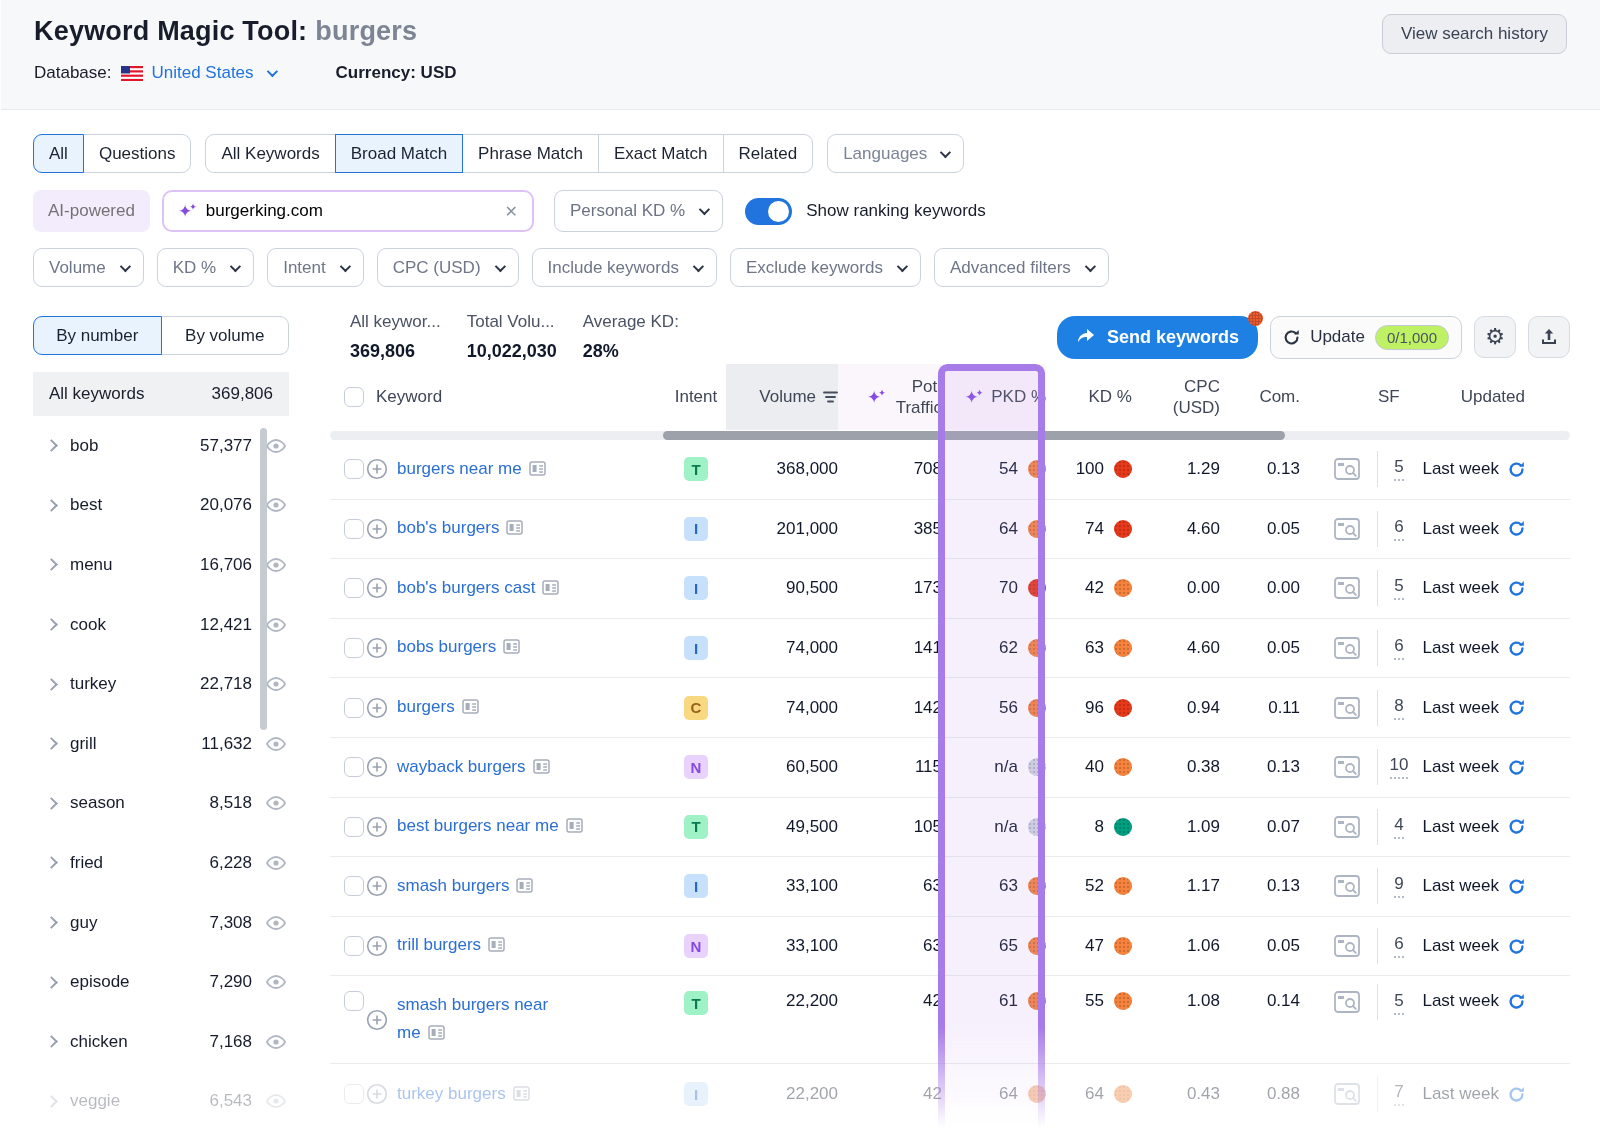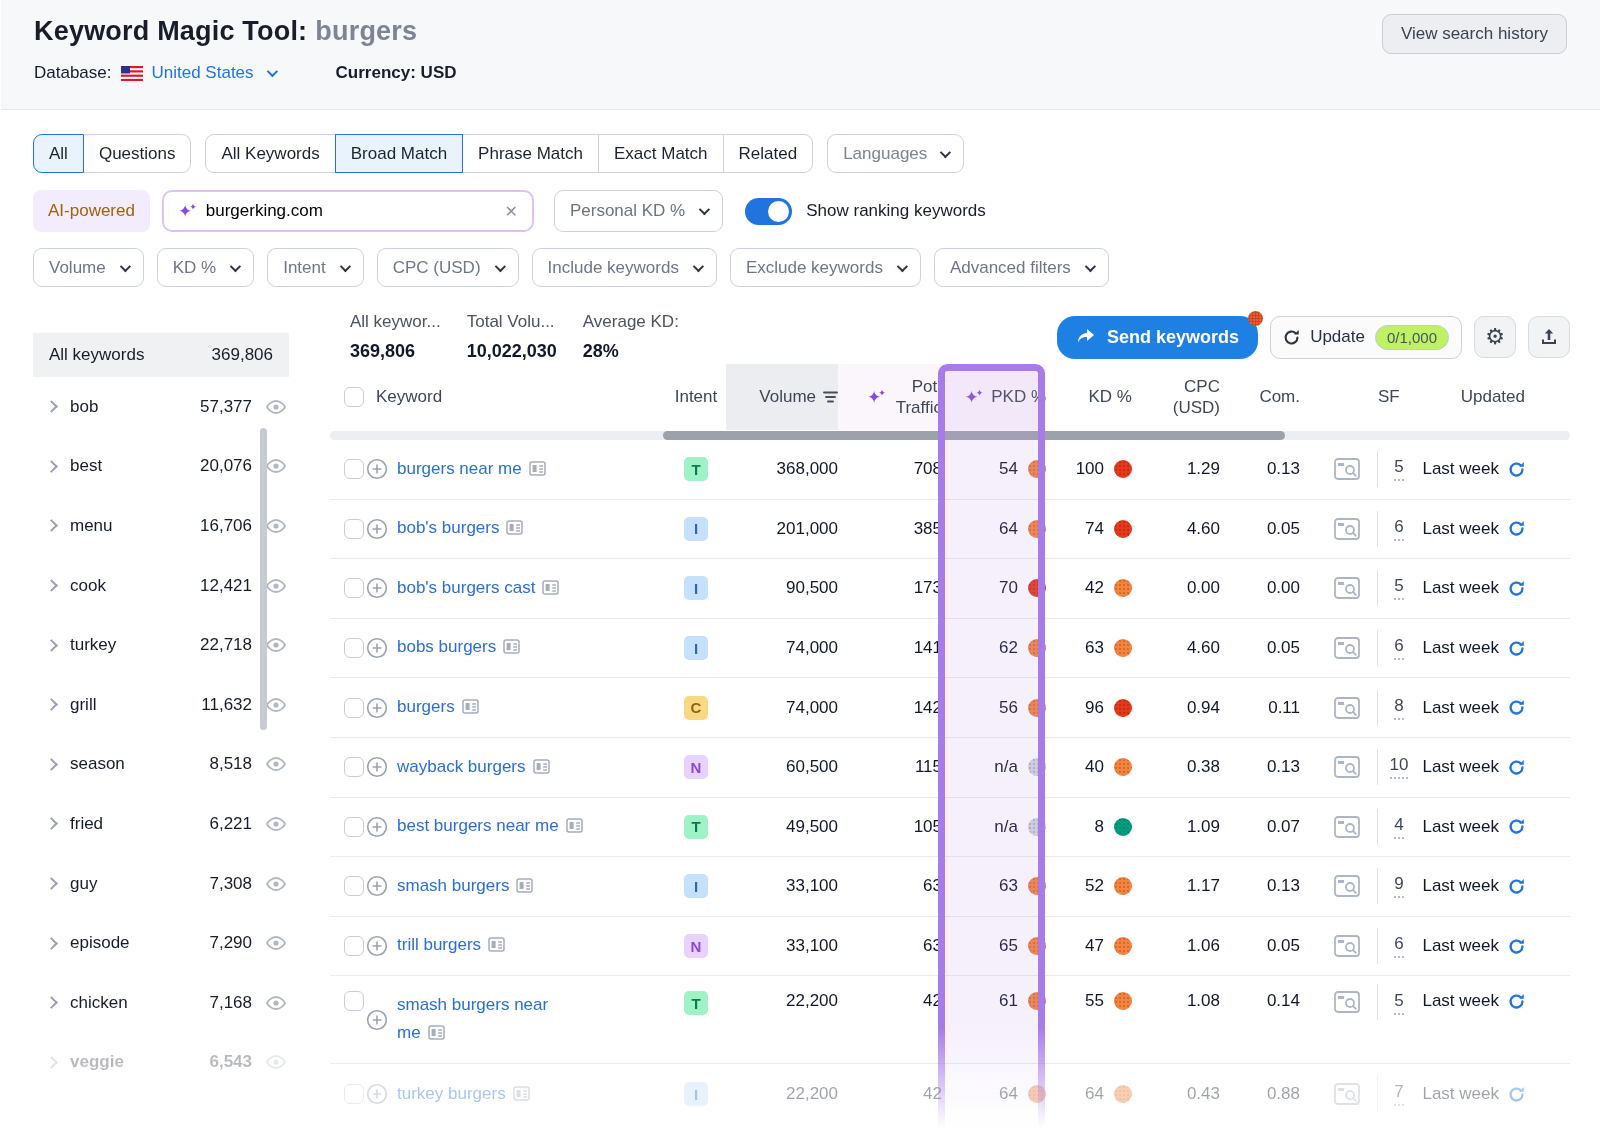--- a/index.html
+++ b/index.html
@@ -33,21 +33,21 @@
   .seg .opt {
     height:39px; line-height:37px; padding:0 15px; background:#fff;
     border:1px solid #ccd2dc; margin-left:-1px; font-size:17px; color:#1c2330; cursor:pointer; white-space:nowrap;
   }
   .seg .opt:first-child { border-radius:9px 0 0 9px; margin-left:0; }
   .seg .opt:last-child { border-radius:0 9px 9px 0; }
   .seg .opt.selected { background:#e9f3fe; border-color:#2173de; position:relative; z-index:2; }
   .lang-btn { height:39px; padding:0 15px; border:1px solid #ccd2dc; border-radius:9px; background:#fff; font-size:17px; color:#7b8495; display:flex; align-items:center; gap:9px; cursor:pointer; }
   
   .airow { position:absolute; left:33px; top:190px; display:flex; align-items:center; gap:12px; height:42px; }
-  .ai-chip { background:#f3ecfd; color:#a16207; border-radius:8px; height:42px; display:flex; align-items:center; padding:0 15px; font-size:17px; }
+  .ai-chip { background:#f3ecfd; color:#737373; border-radius:8px; height:42px; display:flex; align-items:center; padding:0 15px; font-size:17px; }
   .ai-input { width:372px; height:42px; border:2px solid #dcc2f6; border-radius:10px; background:#fff; display:flex; align-items:center; padding:0 14px; gap:9px; }
   .ai-input input { border:none; outline:none; flex:1; font-size:17px; color:#20263
 
 4; font-family:inherit; background:transparent; }
   .spark { color:#8649e1; font-size:17px; line-height:1; }
   .spark i { font-style:normal; font-size:9px; vertical-align:super; margin-left:-3px; }
   .clear-x { color:#8a92a2; font-size:16px; cursor:pointer; }
   .pkd-dd { height:42px; border:1px solid #ccd2dc; border-radius:9px; background:#fff; padding:0 15px; display:flex; align-items:center; gap:10px; font-size:17px; color:#6b7383; cursor:pointer; margin-left:8px; }
   .toggle { width:47px; height:27px; border-radius:14px; background:#2173de; position:relative; margin-left:10px; cursor:pointer; }
   .toggle::after { content:""; position:absolute; right:3px; top:3px; width:21px; height:21px; border-radius:50%; background:#fff; }
@@ -55,21 +55,21 @@
   
   .filtersrow { position:absolute; left:33px; top:248px; display:flex; gap:13px; }
   .fbtn { height:39px; border:1px solid #ccd2dc; border-radius:9px; background:#fff; padding:0 15px; display:flex; align-items:center; gap:10px; font-size:17px; color:#6e7687; cursor:pointer; font-family:inherit; }
   
   .sidebar { position:absolute; left:33px; top:316px; width:256px; }
   .seg.grow { width:100%; }
   .seg.grow .opt { flex:1; text-align:center; font-size:17px; }
   .all-row { margin-top:17px; height:44px; background:#f0f1f3; display:flex; align-items:center; justify-content:space-between; padding:0 16px; font-size:17px; color:#181d2b; }
   .side-list {}
   .side-item { height:59.6px; display:flex; align-items:center; gap:14px; padding:0 3px 0 14px; cursor:pointer; }
-  .side-item:last-child { opacity:.3;font-weight:bold; }
+  .side-item:last-child { opacity:.3; }
   .chev-r { width:9px; height:9px; border-right:2.4px solid #99a1af; border-bottom:2.4px solid #99a1af; transform:rotate(-45deg); flex:none; }
   .side-name { font-size:17px; color:#20263
 
 4; flex:1; }
   .side-count { font-size:17px; color:#20263
 
 4; }
   .eye { flex:none; display:flex; cursor:pointer; }
   .side-scroll { position:absolute; left:260px; top:428px; width:7px; height:302px; background:#c6cad1; border-radius:4px; }
   
@@ -223,20 +223,24 @@
     <span class="chev dark"></span>
   </button>
 
   <button class="fbtn">
     <span>Advanced filters</span>
     <span class="chev dark"></span>
   </button>
 </div>
 
 <div class="sidebar">
+  <div class="seg grow">
+    <div class="opt selected">By number</div>
+    <div class="opt">By volume</div>
+  </div>
   <div class="all-row">
     <span>All keywords</span>
     <span>369,806</span>
   </div>
   <div class="side-list">
   <div class="side-item">
     <span class="chev-r"></span>
     <span class="side-name">bob</span>
     <span class="side-count">57,377</span>
     <span class="eye">
@@ -315,21 +319,21 @@
       <svg width="20" height="14" viewBox="0 0 20 14">
             <path d="M10 1C5 1 1.8 5.4 1 7c.8 1.6 4 6 9 6s8.2-4.4 9-6c-.8-1.6-4-6-9-6z" fill="none" stroke="#b0b7c3" stroke-width="1.8"></path>
             <circle cx="10" cy="7" r="2.6" fill="#b0b7c3"></circle>
           </svg>
     </span>
   </div>
 
   <div class="side-item">
     <span class="chev-r"></span>
     <span class="side-name">fried</span>
-    <span class="side-count">6,221</span>
+    <span class="side-count">6,228</span>
     <span class="eye">
       <svg width="20" height="14" viewBox="0 0 20 14">
             <path d="M10 1C5 1 1.8 5.4 1 7c.8 1.6 4 6 9 6s8.2-4.4 9-6c-.8-1.6-4-6-9-6z" fill="none" stroke="#b0b7c3" stroke-width="1.8"></path>
             <circle cx="10" cy="7" r="2.6" fill="#b0b7c3"></circle>
           </svg>
     </span>
   </div>
 
   <div class="side-item">
     <span class="chev-r"></span>

